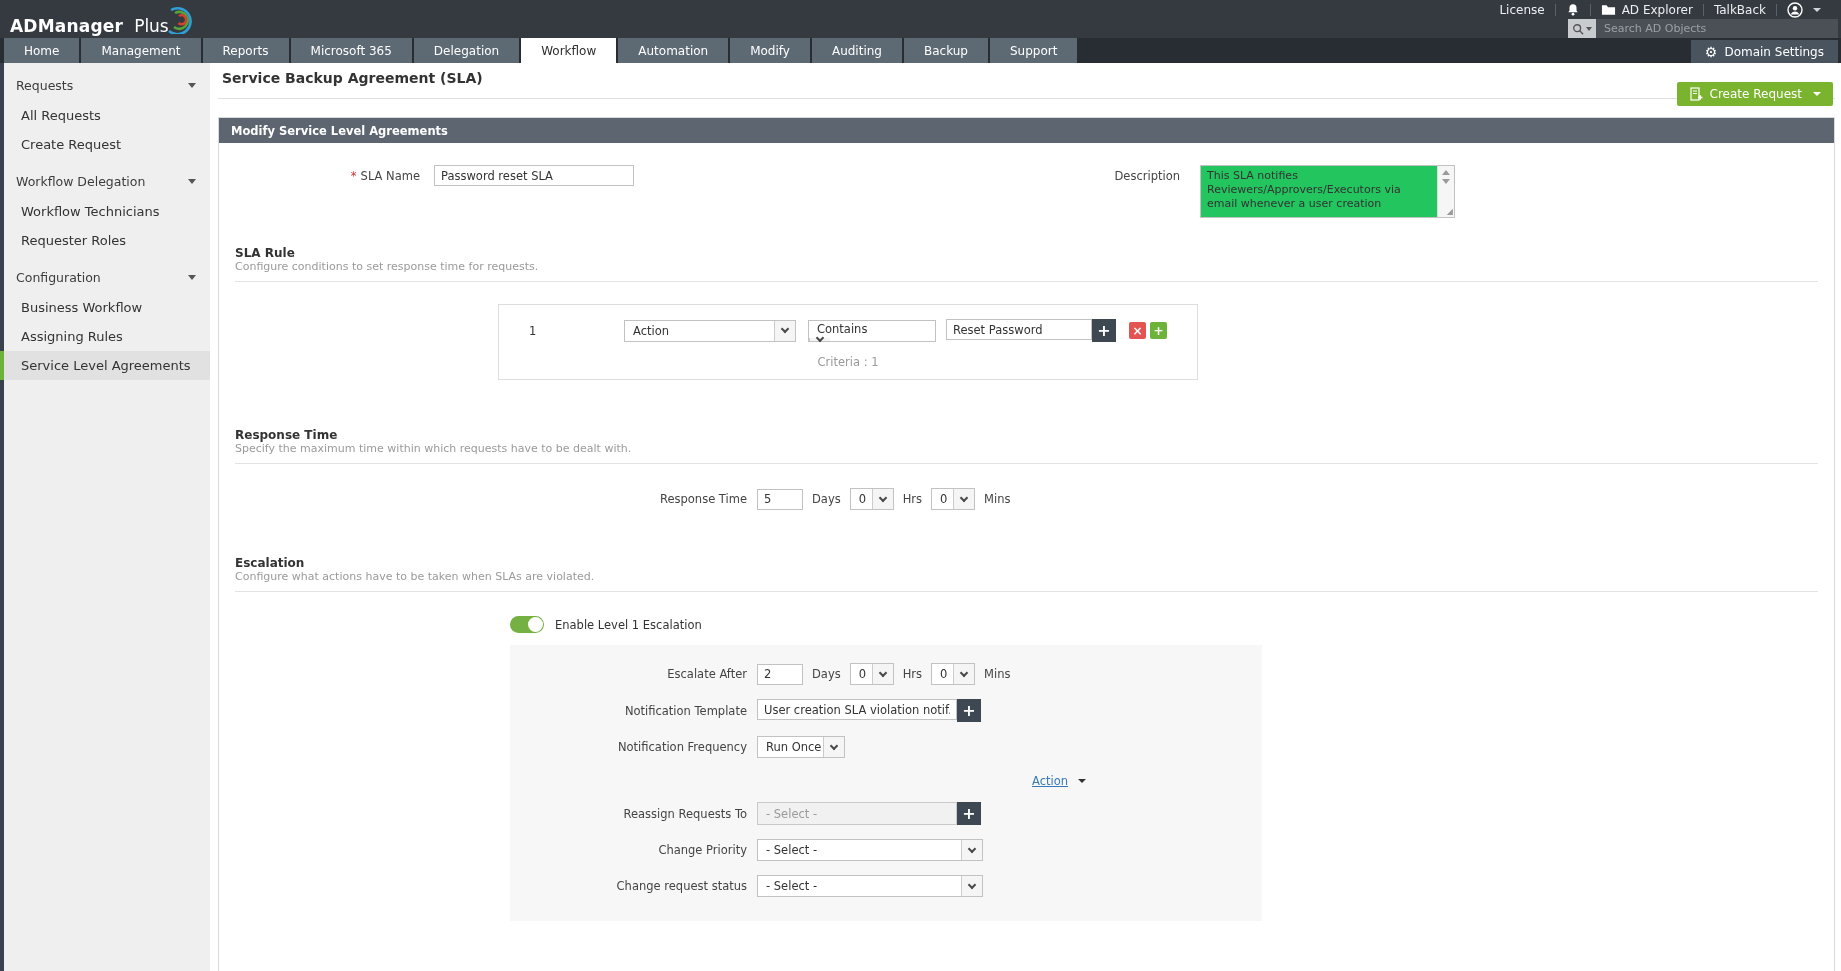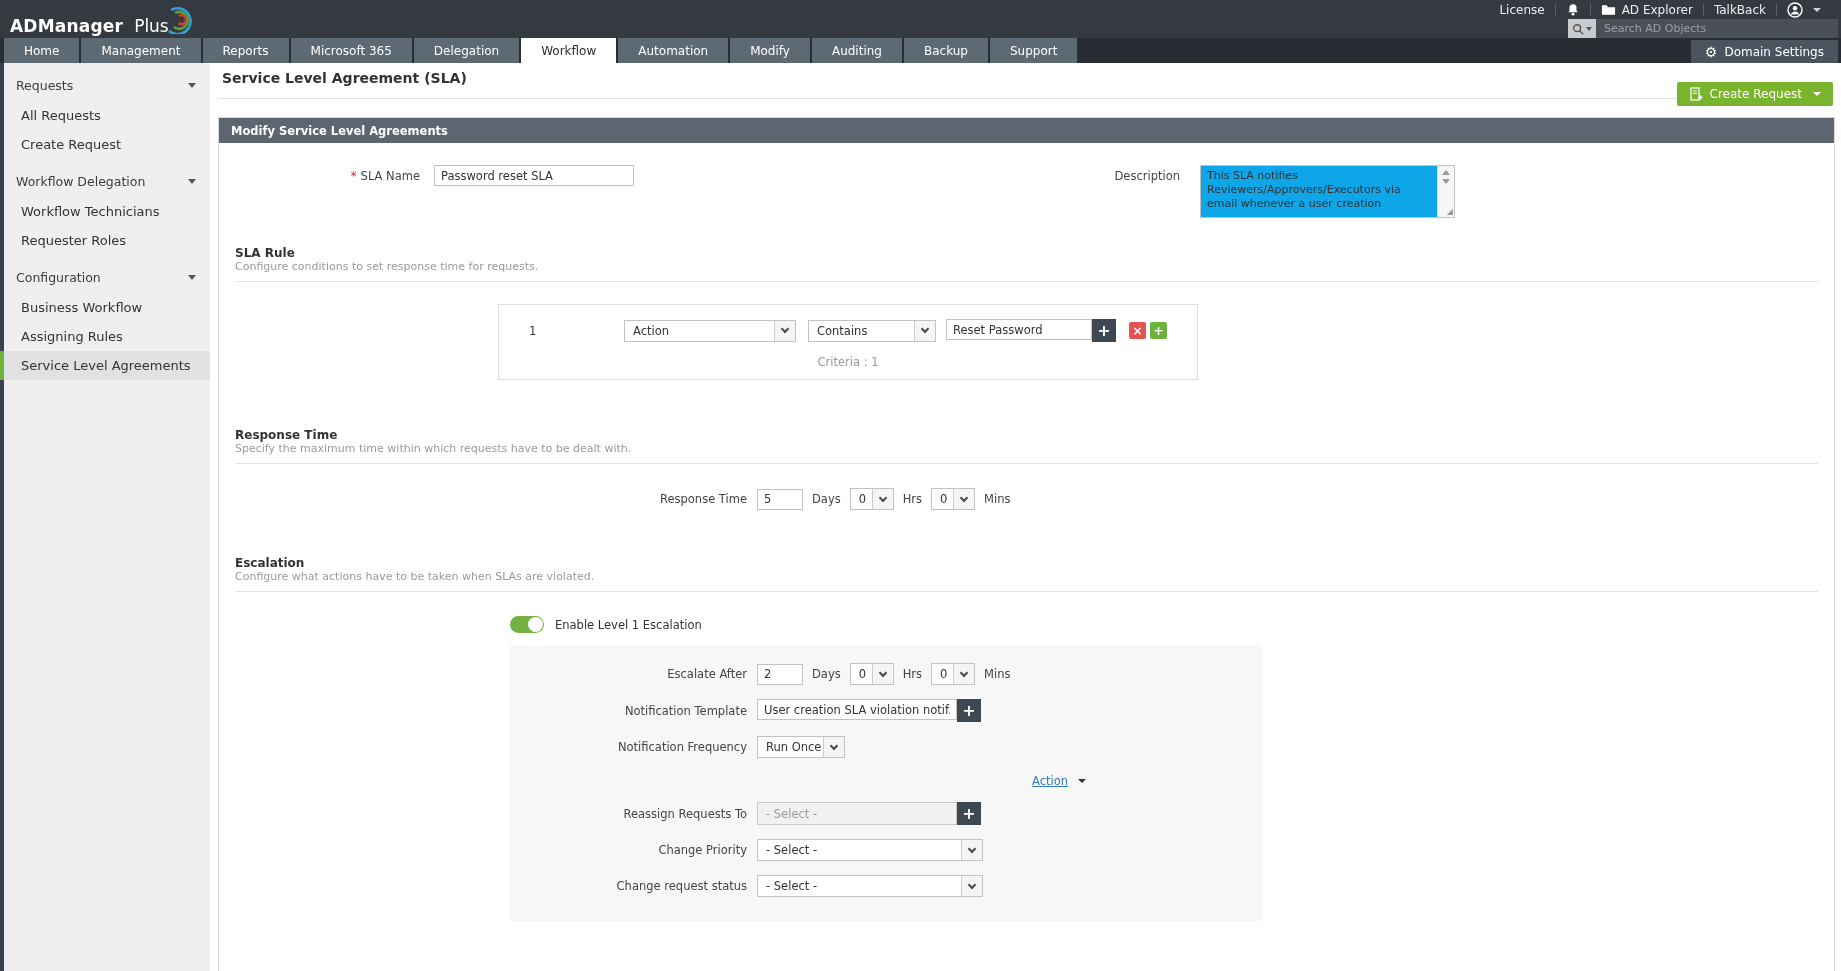--- a/index.html
+++ b/index.html
@@ -59,36 +59,36 @@
   .ti { height:21px; border:1px solid #c2c2c2; font:11.5px "DejaVu Sans",sans-serif; padding:0 6px; color:#333; background:#fff; }
   .w-name { width:200px; }
   .w-num { width:46px; }
   .w-mid { width:200px; }
   .w-crit { width:146px; }
 
   .sel { display:inline-flex; align-items:stretch; height:22px; border:1px solid #c2c2c2; background:#fff; cursor:pointer; }
   .sel-txt { padding:0 8px; font-size:11.5px; color:#333; flex:1; white-space:nowrap; overflow:hidden; display:flex; align-items:center; }
   .sel-chev { width:21px; border-left:1px solid #ccc; background:#f5f5f5; display:flex; align-items:center; justify-content:center; flex:0 0 auto; }
   .chev { width:6px; height:6px; border-right:2px solid #4a4a4a; border-bottom:2px solid #4a4a4a; transform:rotate(45deg); margin-top:-3px; }
-  .sel-field { width:172px; } .sel-cond { width:128px; } .sel-sm { width:44px; }
+  .sel-field { width:172px; } .sel-cond { width:128px;flex-direction:column; } .sel-sm { width:44px; }
   .sel-freq { width:88px; } .sel-wide { width:226px; }
 
   .plus-dark { width:24px; height:23px; background:#3d4852; color:#fff; display:flex; align-items:center; justify-content:center; font-size:16px; font-weight:bold; cursor:pointer; flex:0 0 auto; }
   .btn-sq { width:17px; height:17px; border-radius:2px; color:#fff; display:flex; align-items:center; justify-content:center; font-size:12px; font-weight:bold; cursor:pointer; }
   .btn-red { background:#e25352; }
   .btn-green { background:#6db33a; }
 
   
   .sla-row { display:flex; align-items:flex-start; margin-top:22px; }
   .g1 { display:flex; align-items:center; margin-left:105px; }
   .g1 .lblbox { width:80px; text-align:right; }
   .g1 .ti { margin-left:14px; }
   .g2 { display:flex; align-items:flex-start; margin-left:476px; }
   .g2 .lblbox { width:70px; text-align:right; padding-top:4px; }
-  .desc-box { margin-left:20px; width:255px; height:53px; border:1px solid #c2c2c2; display:flex; background:#0ea5e9; }
+  .desc-box { margin-left:20px; width:255px; height:53px; border:1px solid #c2c2c2; display:flex; background:#22c55e; }
   .desc-text { flex:1; font-size:11px; line-height:14px; color:#333; padding:3px 4px 0 6px; overflow:hidden; }
   .desc-rail { width:17px; border-left:1px solid #ddd; background:#f6f6f6; display:flex; flex-direction:column; align-items:center; padding-top:2px; position:relative; }
   .rail-arrow { width:0; height:0; border-left:4px solid transparent; border-right:4px solid transparent; margin:2px 0; cursor:pointer; }
   .rail-up { border-bottom:5px solid #9a9a9a; }
   .rail-dn { border-top:5px solid #9a9a9a; }
   .rail-resize { position:absolute; bottom:1px; right:1px; font-size:8px; color:#999; transform:rotate(0deg); cursor:nwse-resize; }
 
   
   .section { margin-top:28px; }
   .section.rt { margin-top:48px; } .section.esc { margin-top:46px; }
@@ -223,21 +223,21 @@
       <span>Configuration</span>
       <span class="side-chev"></span>
     </div>
     <div class="side-item">Business Workflow</div>
     <div class="side-item">Assigning Rules</div>
     <div class="side-item selected">Service Level Agreements</div>
   </div>
 
   <div class="main">
     <div class="page-head">
-      <div class="page-title">Service Level Agreement (SLA)</div>
+      <div class="page-title">Service Backup Agreement (SLA)</div>
       <span class="create-btn">
         <svg width="14" height="14" viewBox="0 0 14 14">
             <rect x="2" y="1" width="8" height="12" fill="none" stroke="#fff" stroke-width="1.2"></rect>
             <line x1="4" y1="4" x2="8" y2="4" stroke="#fff"></line>
             <line x1="4" y1="6.5" x2="8" y2="6.5" stroke="#fff"></line>
             <line x1="9" y1="10.5" x2="13.5" y2="10.5" stroke="#fff" stroke-width="1.6"></line>
             <line x1="11.2" y1="8.3" x2="11.2" y2="12.8" stroke="#fff" stroke-width="1.6"></line>
           </svg>
         <span>Create Request</span>
         <span class="caret-down"></span>

